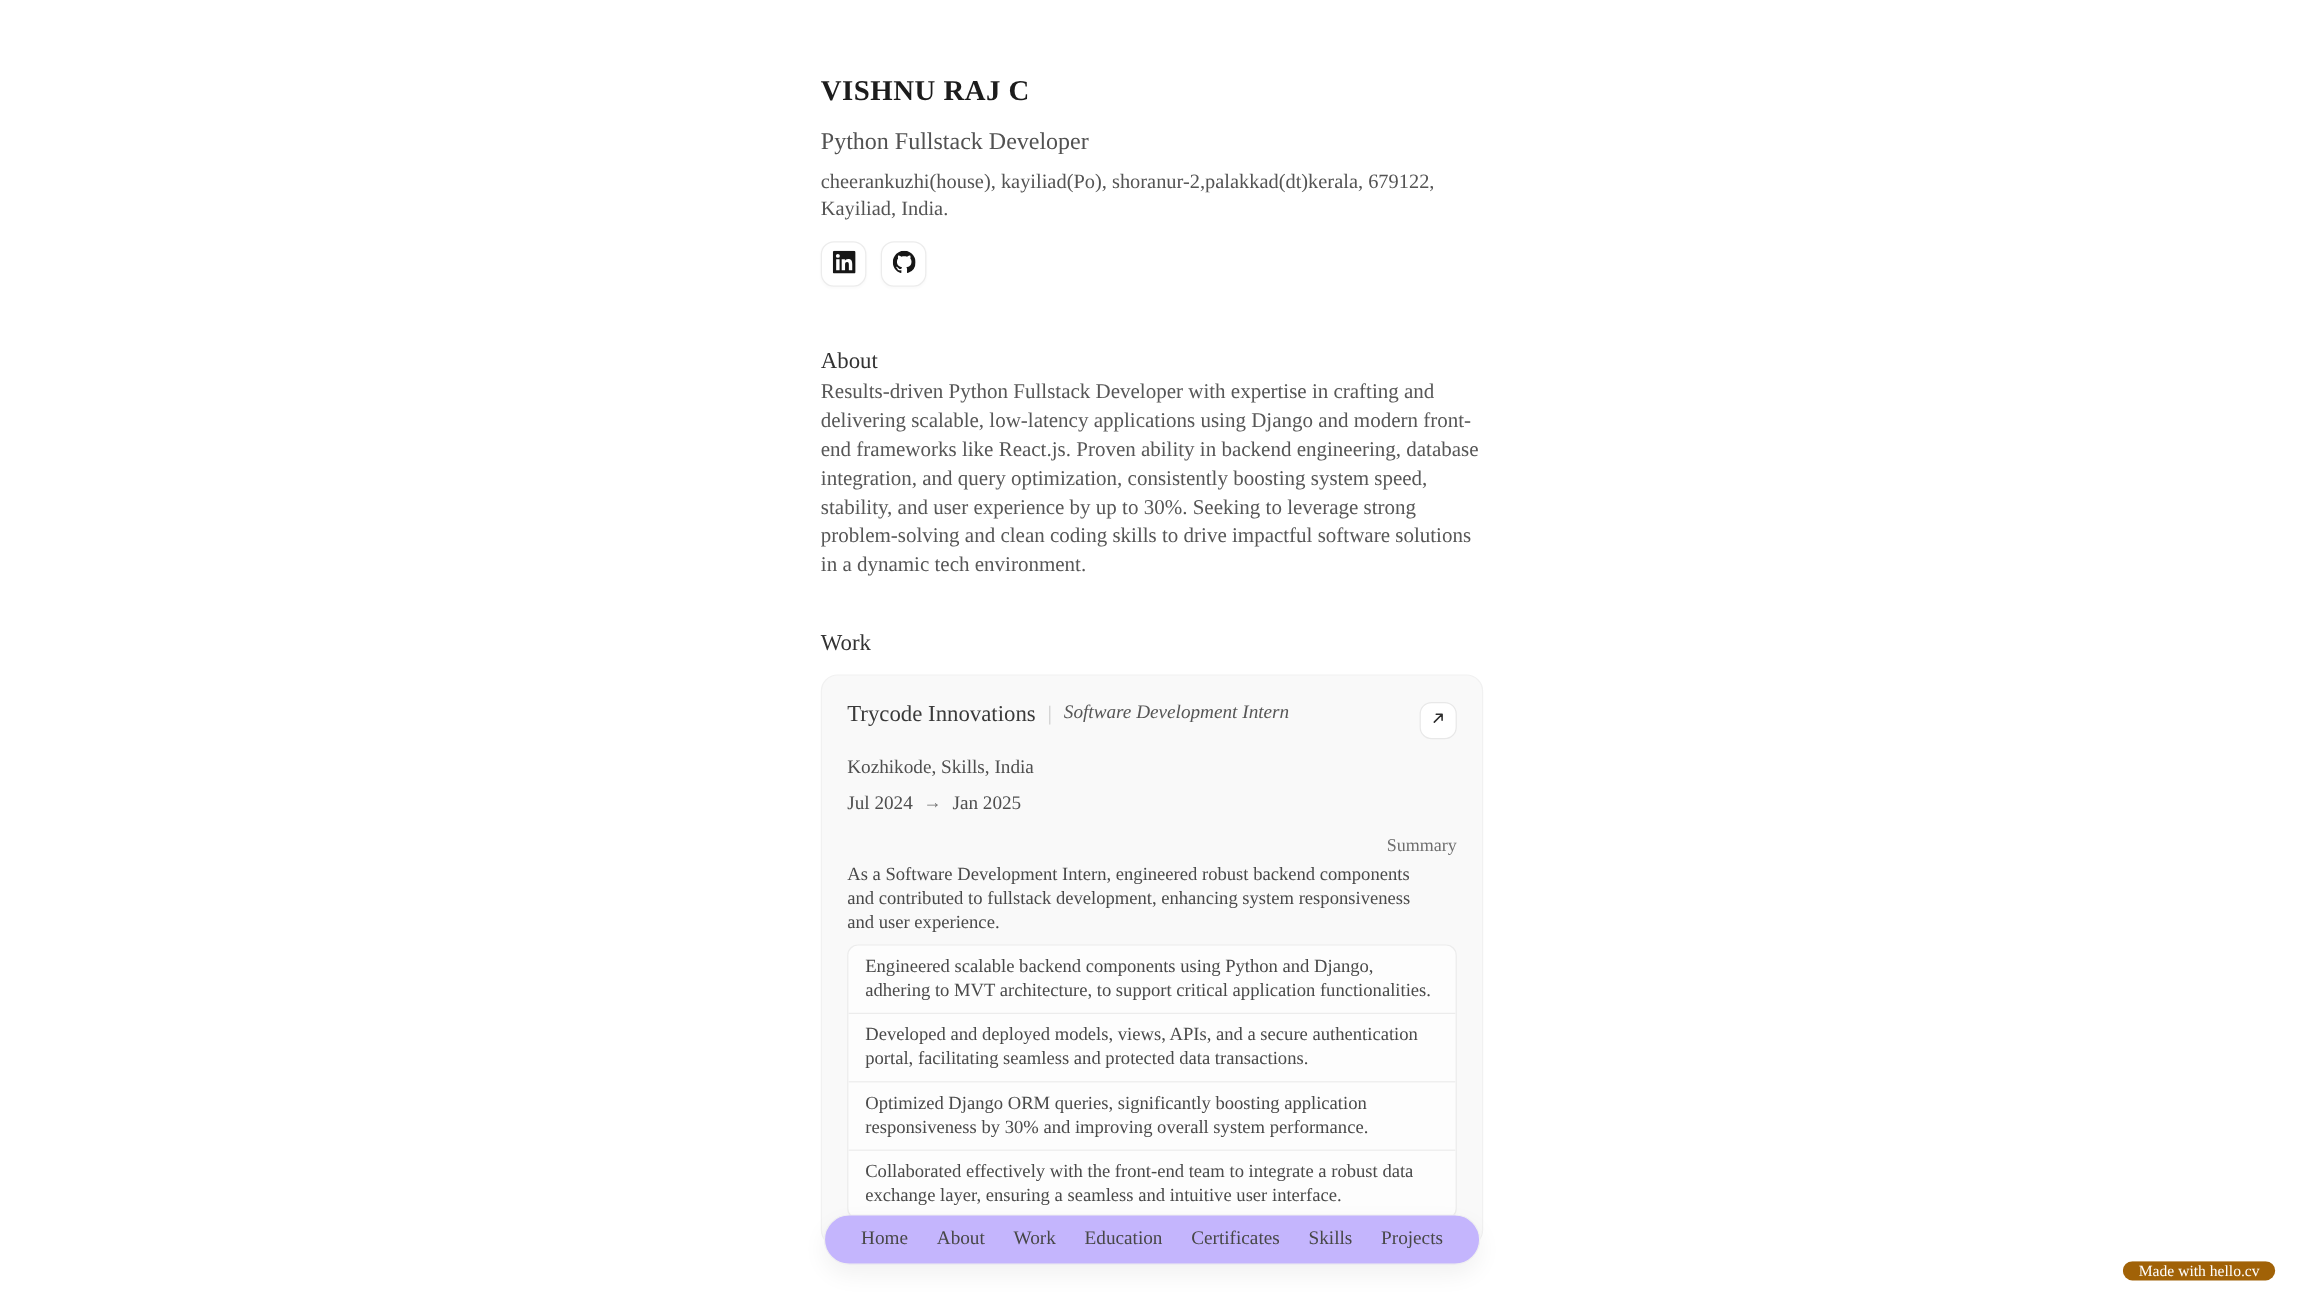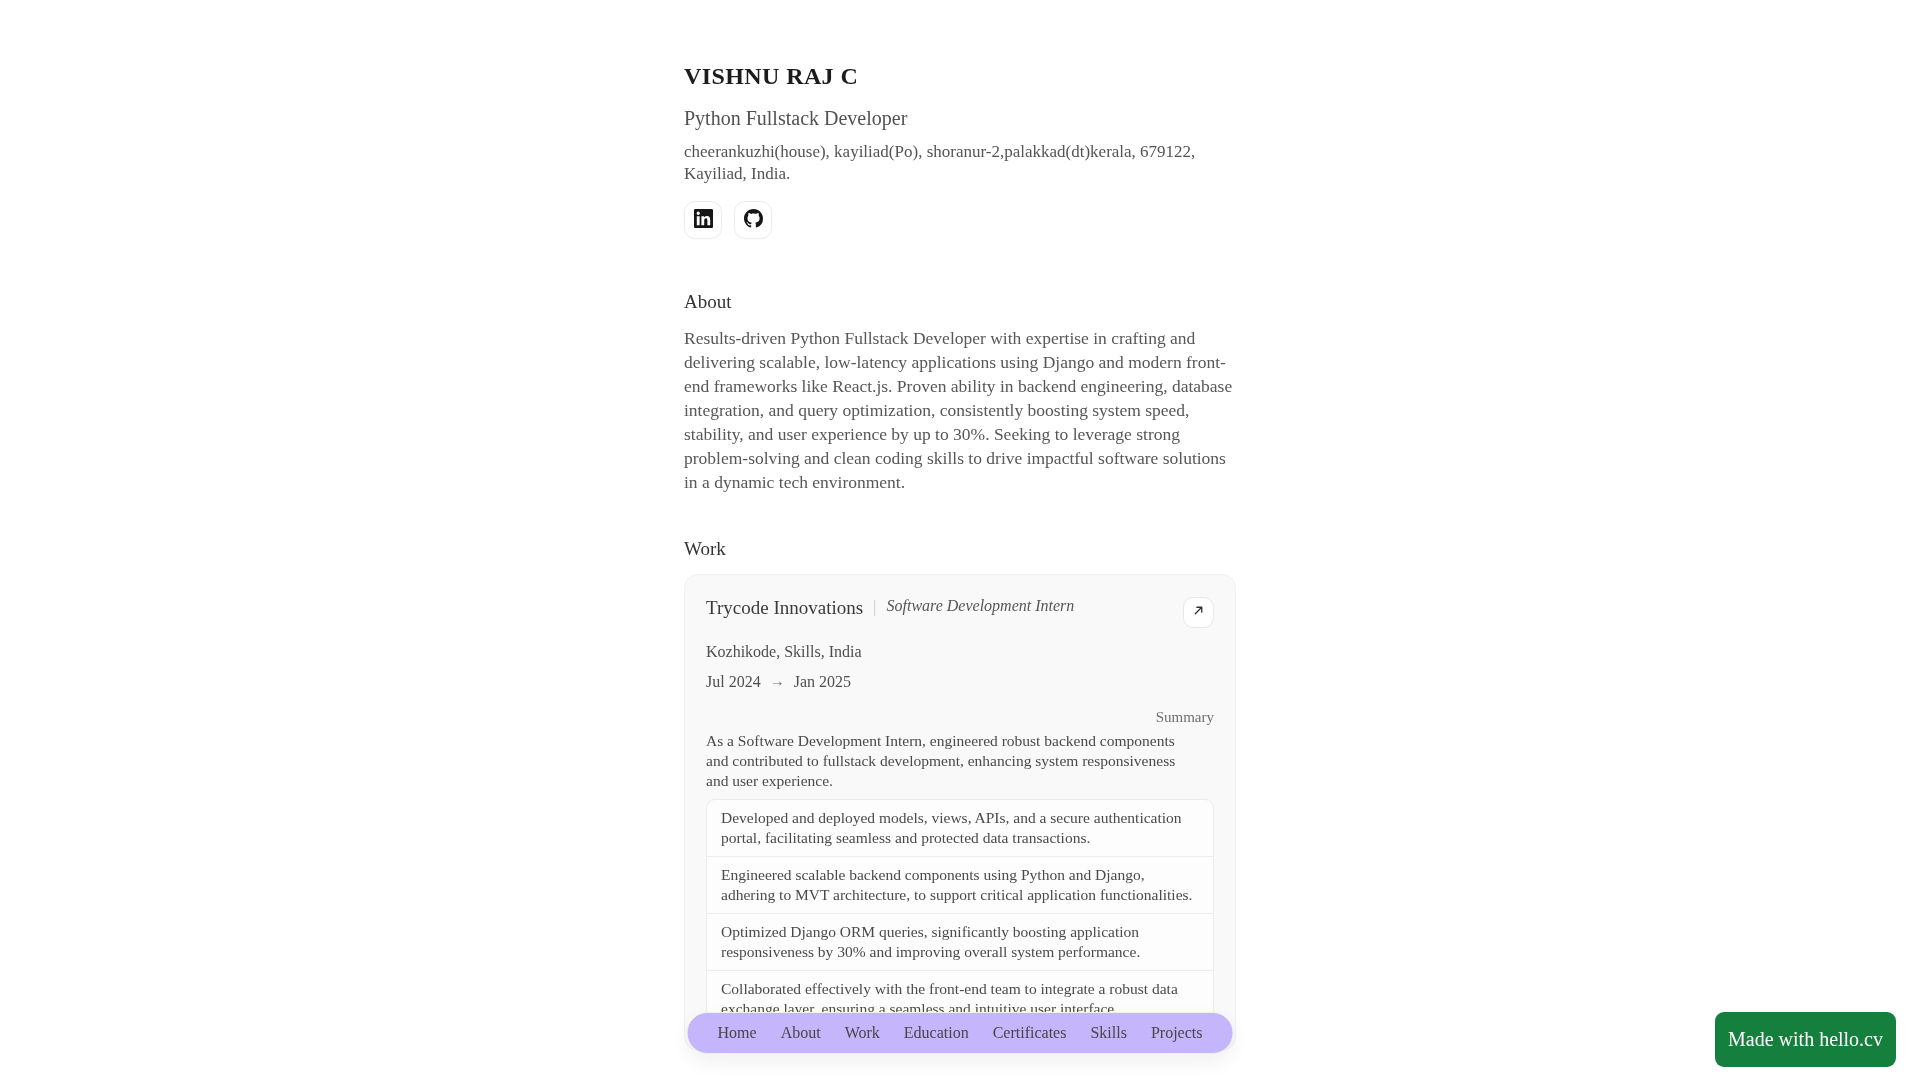--- a/index.html
+++ b/index.html
@@ -49,21 +49,20 @@
   
   .section-about { margin-top: 50px; }
   .section-work  { margin-top: 42px; }
   .section-heading {
     font-size: 19px;
     font-weight: 400;
     color: #333333;
     line-height: 25px;
   }
   .about-text {
-    margin-top: 12px;
     font-size: 17.5px;
     line-height: 24px;
     color: #575757;
   }
   
   .work-card {
     margin-top: 13px;
     background: #f9f9f9;
     border: 1px solid #f1f1f1;
     border-radius: 14px;
@@ -119,24 +118,24 @@
   .nav-item {
     font-size: 16px;
     color: #474747;
     cursor: pointer;
     white-space: nowrap;
   }
   
   .made-badge {
     position: fixed;
     right: 24px; bottom: 13px;
-    background: #15803d;
+    background: #a16207;
     color: #ffffff;
-    font-size: 20px;
-    padding: 16px 13px;
+    font-size: 13px;
+    padding: 0 13px;
     border-radius: 9px;
     cursor: pointer;
   }
 </style>
 </head>
 <body>
 
 <div class="container">
 
   <header>
@@ -188,22 +187,22 @@
       <p class="dates">
         <span>Jul 2024</span>
         <span class="date-arrow">→</span>
         <span>Jan 2025</span>
       </p>
 
       <p class="mini-label">Summary</p>
       <p class="summary-text">As a Software Development Intern, engineered robust backend components and contributed to fullstack development, enhancing system responsiveness and user experience.</p>
 
       <ul class="highlights-box">
+        <li class="highlight-item">Engineered scalable backend components using Python and Django, adhering to MVT architecture, to support critical application functionalities.</li>
         <li class="highlight-item">Developed and deployed models, views, APIs, and a secure authentication portal, facilitating seamless and protected data transactions.</li>
-        <li class="highlight-item">Engineered scalable backend components using Python and Django, adhering to MVT architecture, to support critical application functionalities.</li>
         <li class="highlight-item">Optimized Django ORM queries, significantly boosting application responsiveness by 30% and improving overall system performance.</li>
         <li class="highlight-item">Collaborated effectively with the front-end team to integrate a robust data exchange layer, ensuring a seamless and intuitive user interface.</li>
       </ul>
     </article>
   </section>
 
 </div>
 
 <nav class="bottom-nav">
   <span class="nav-item">Home</span>

